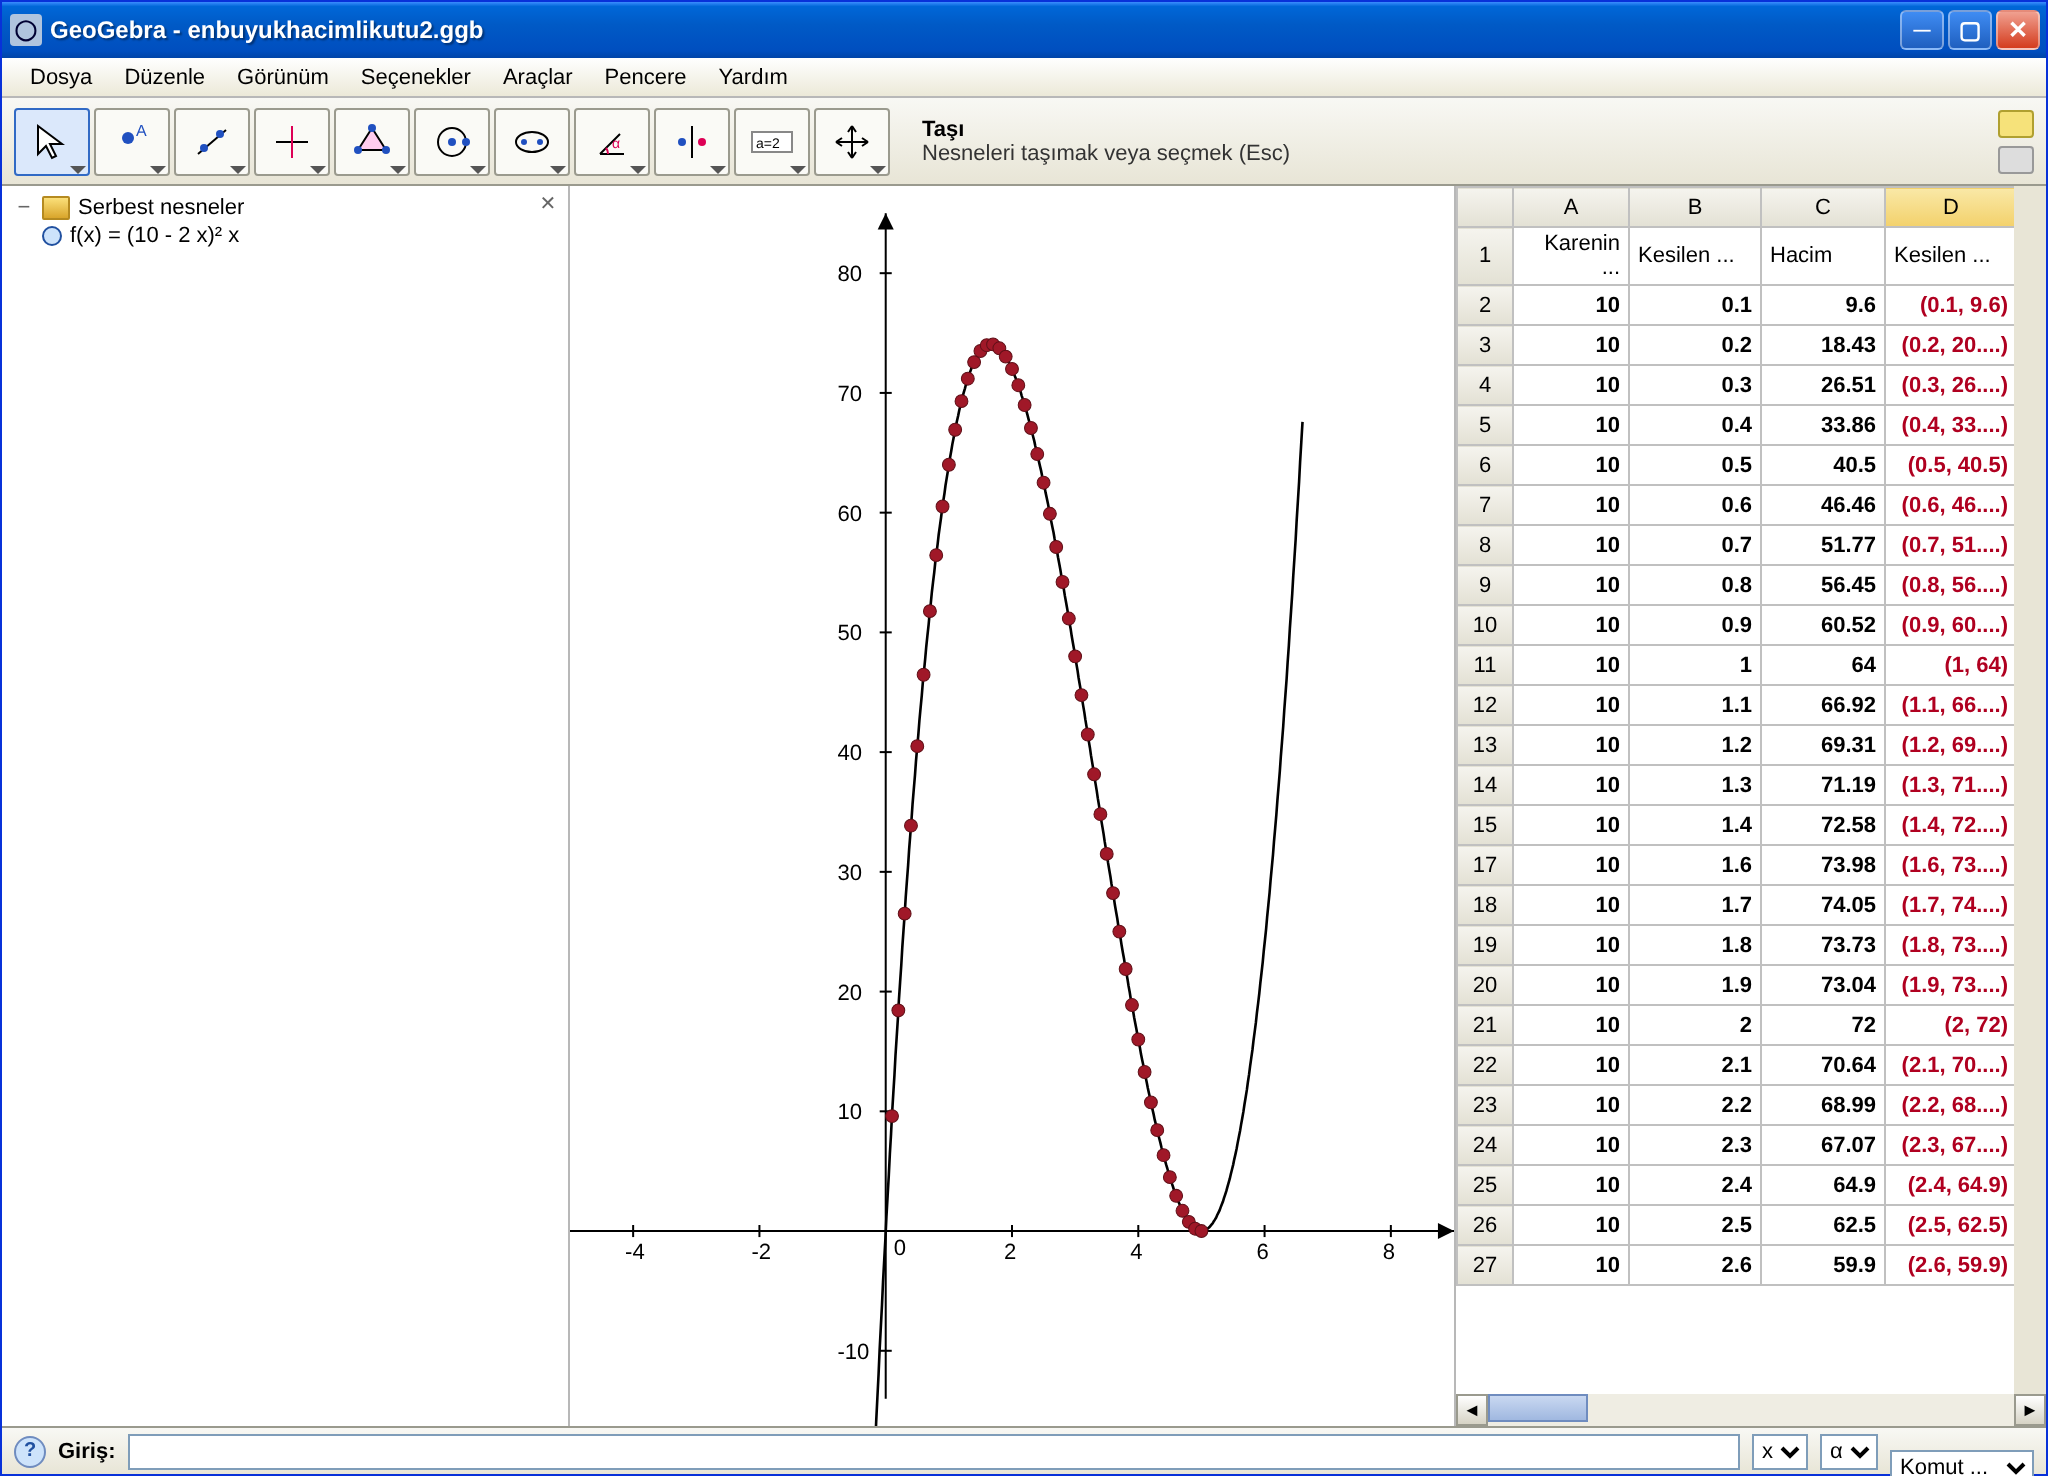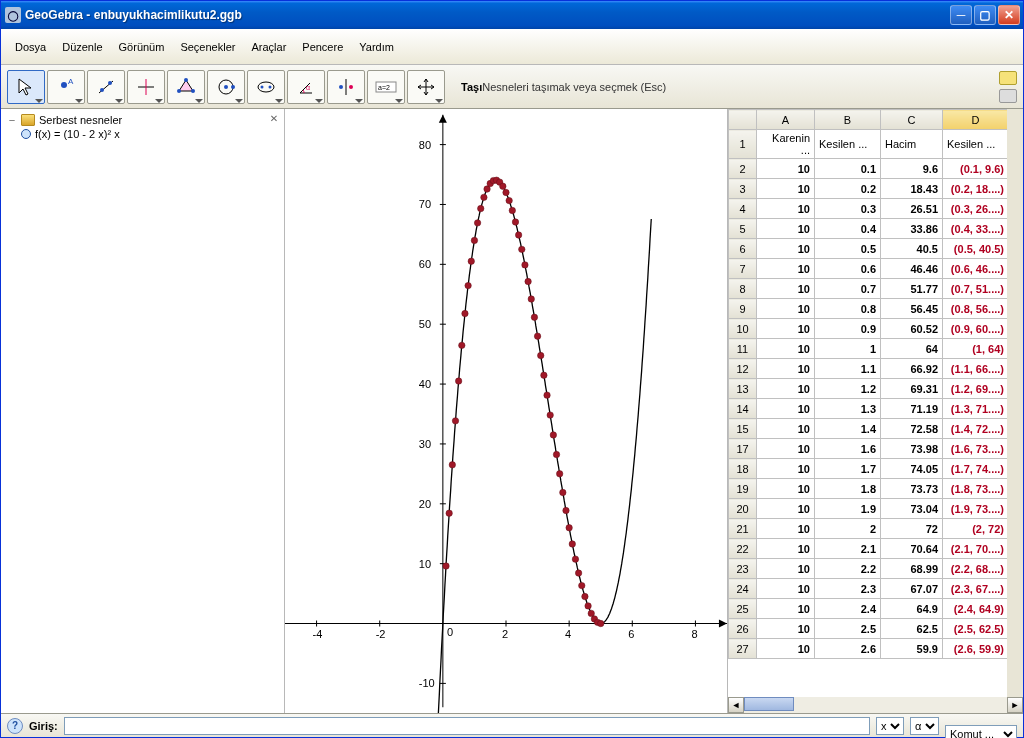--- a/index.html
+++ b/index.html
@@ -13,29 +13,29 @@
     display: flex; align-items: center; padding: 0 3px 0 4px; color: white; font-weight: bold; font-size: 12px;
   }
   .titlebar .icon { width: 16px; height: 16px; background: #b0c4de; border-radius: 2px; margin-right: 4px; display:flex;align-items:center;justify-content:center;font-size:10px;color:#003;}
   .titlebar .title { flex: 1; text-shadow: 1px 1px 1px rgba(0,0,0,0.4); }
   .win-buttons { display: flex; gap: 2px; }
   .win-btn { width: 22px; height: 20px; border: 1px solid #fff6; border-radius: 3px; display:flex; align-items:center; justify-content:center; font-weight:bold; color:white; font-family: Arial; }
   .win-min { background: linear-gradient(#3f8cf3,#1f5fbf); }
   .win-max { background: linear-gradient(#3f8cf3,#1f5fbf); }
   .win-close { background: linear-gradient(#f0a090,#d43c1e); }
   
-  .menubar { height: 36px; background: linear-gradient(#fff,#ece9d8); display: flex; align-items: center; padding: 0 6px; border-bottom: 1px solid #b8b8b8; }
+  .menubar { height: 20px; background: linear-gradient(#fff,#ece9d8); display: flex; align-items: center; padding: 0 6px; border-bottom: 1px solid #b8b8b8; }
   .menubar .menu-item { padding: 2px 8px; cursor: default; }
   
   .toolbar-row { height: 44px; background: linear-gradient(#f8f8f4,#e8e5d6); display:flex; align-items:center; padding: 3px 6px; border-bottom: 1px solid #9a9a8e; }
   .tool-group { display:flex; gap:2px; }
   .tool-btn { width: 38px; height: 34px; border: 1px solid #9a9a8e; background: #fafaf6; border-radius: 2px; display:flex; align-items:center; justify-content:center; position:relative; }
   .tool-btn.selected { border: 1px solid #316ac5; background: #dbe8fb; }
   .tool-btn .dd { position:absolute; right:1px; bottom:0; width:0;height:0;border-left:4px solid transparent;border-right:4px solid transparent;border-top:4px solid #555; }
-  .tool-info { margin-left: 16px; display:flex; justify-content:center; }
+  .tool-info { margin-left: 16px; display:flex; flex-direction:column; justify-content:center; }
   .tool-info .t1 { font-weight: bold; }
   .tool-info .t2 { color: #333; }
   .tool-side { margin-left:auto; display:flex; flex-direction:column; gap:4px; align-items:center;}
   .tool-side .sbtn { width:18px;height:14px; background:#f6e27a;border:1px solid #b0a030;border-radius:2px;}
   .tool-side .sbtn.gray { background:#ddd;border-color:#999;}
   
   .content { flex:1; display:flex; min-height:0; background:white; }
   
   .left-panel { width: 284px; border-right: 1px solid #b8b8b8; background: #fff; position:relative; padding: 4px 2px; }
   .left-panel .close-x { position:absolute; right:4px; top:3px; width:12px;height:12px; color:#666; font-size:10px; display:flex;align-items:center;justify-content:center; cursor:pointer;}
@@ -335,21 +335,21 @@
                   <td class="bold">10</td>
                   <td class="bold">0.1</td>
                   <td class="bold">9.6</td>
                   <td class="colD">(0.1, 9.6)</td>
                 </tr>
                 <tr>
                   <th class="row-hdr">3</th>
                   <td class="bold">10</td>
                   <td class="bold">0.2</td>
                   <td class="bold">18.43</td>
-                  <td class="colD">(0.2, 18....)</td>
+                  <td class="colD">(0.2, 20....)</td>
                 </tr>
                 <tr>
                   <th class="row-hdr">4</th>
                   <td class="bold">10</td>
                   <td class="bold">0.3</td>
                   <td class="bold">26.51</td>
                   <td class="colD">(0.3, 26....)</td>
                 </tr>
                 <tr>
                   <th class="row-hdr">5</th>

